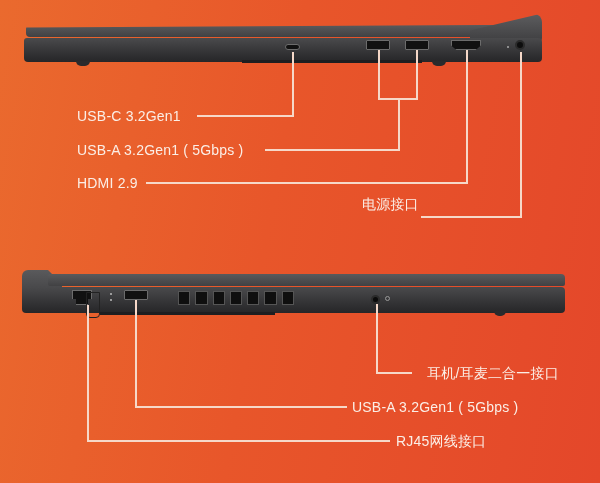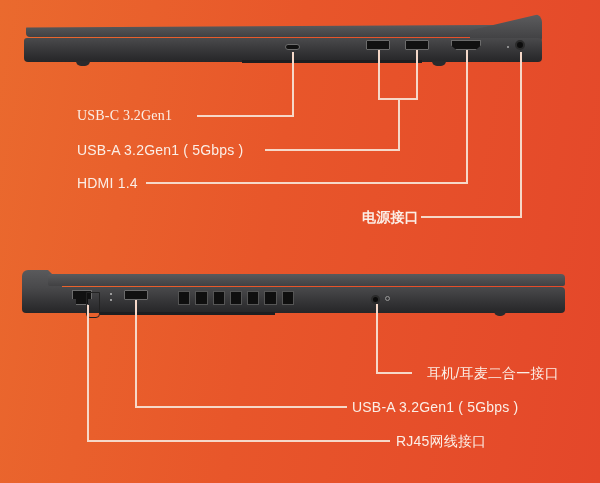--- a/index.html
+++ b/index.html
@@ -47,24 +47,24 @@
 <div class="line" style="left:378px;top:98px;width:40px;height:2px;"></div>
 <div class="line" style="left:398px;top:98px;width:2px;height:52px;"></div>
 <div class="line" style="left:265px;top:149px;width:135px;height:2px;"></div>
 
 <div class="line" style="left:466px;top:50px;width:2px;height:134px;"></div>
 <div class="line" style="left:146px;top:182px;width:322px;height:2px;"></div>
 
 <div class="line" style="left:520px;top:52px;width:2px;height:166px;"></div>
 <div class="line" style="left:421px;top:216px;width:101px;height:2px;"></div>
 
-<div class="label" style="left:77px;top:108px;font-family:Liberation Serif, serif;">USB-C 3.2Gen1</div>
+<div class="label" style="left:77px;top:108px;">USB-C 3.2Gen1</div>
 <div class="label" style="left:77px;top:142px;">USB-A 3.2Gen1 ( 5Gbps )</div>
-<div class="label" style="left:77px;top:175px;">HDMI 1.4</div>
-<div class="label" style="left:362px;top:209px;font-weight:bold;">电源接口</div>
+<div class="label" style="left:77px;top:175px;">HDMI 2.9</div>
+<div class="label" style="left:362px;top:196px;">电源接口</div>
 
 <div class="abs" style="left:0;top:250px;width:600px;height:80px;">
   <div class="abs" style="left:22px;top:20px;width:40px;height:40px;background:linear-gradient(#5a5a5c,#333335);border-radius:6px 2px 2px 6px;clip-path:polygon(0 0,65% 0,100% 35%,100% 100%,0 100%);"></div>
   <div class="lid" style="left:48px;top:24px;width:517px;height:12px;border-radius:2px 4px 2px 2px;"></div>
   <div class="base" style="left:22px;top:37px;width:543px;height:26px;"></div>
   <div class="foot" style="left:494px;top:61px;width:12px;height:5px;"></div>
   <div class="abs" style="left:100px;top:62px;width:175px;height:3px;background:#1e1e20;"></div>
 
   <div class="port" style="left:72px;top:40px;width:20px;height:15px;clip-path:polygon(0 0,100% 0,100% 60%,80% 60%,80% 100%,20% 100%,20% 60%,0 60%);"></div>
   <div class="abs" style="left:86px;top:42px;width:14px;height:26px;border:1px solid #222;border-radius:0 0 4px 4px;"></div>

